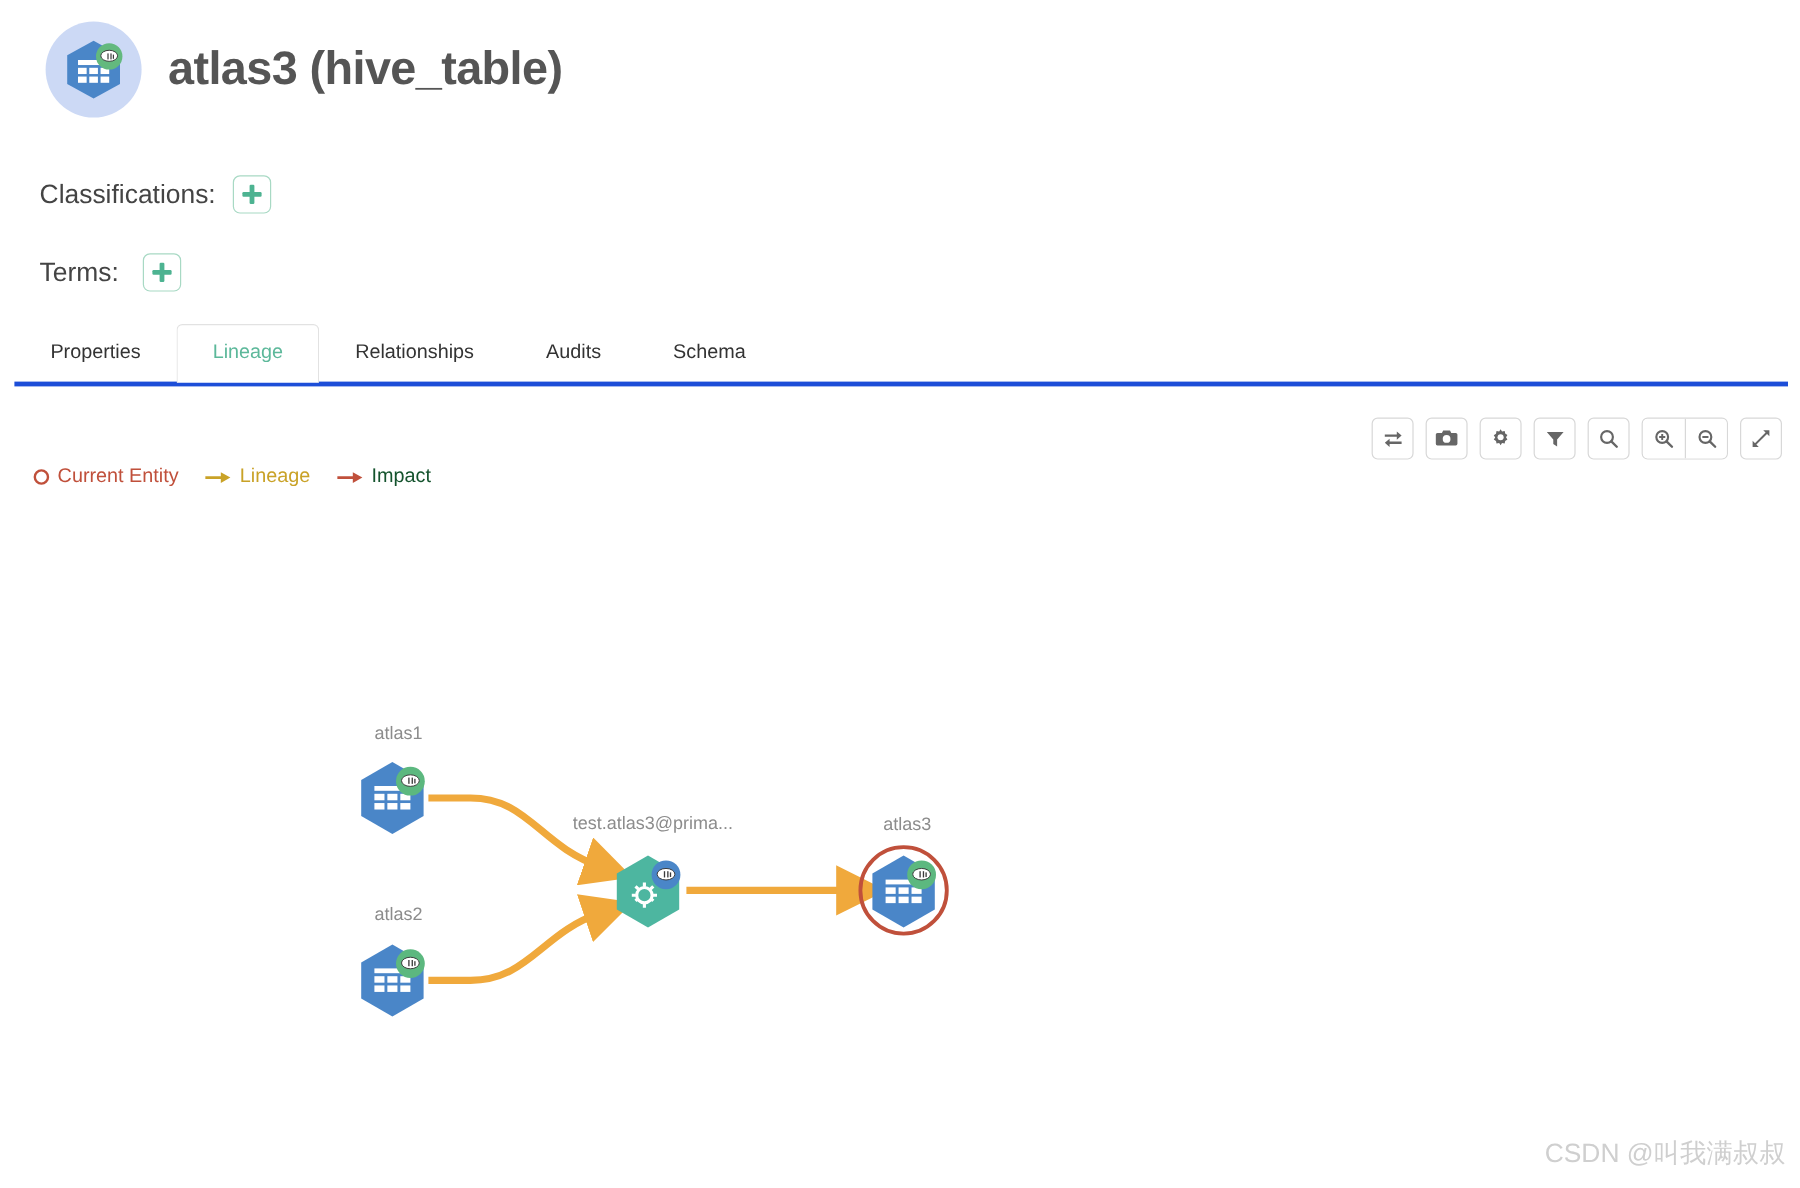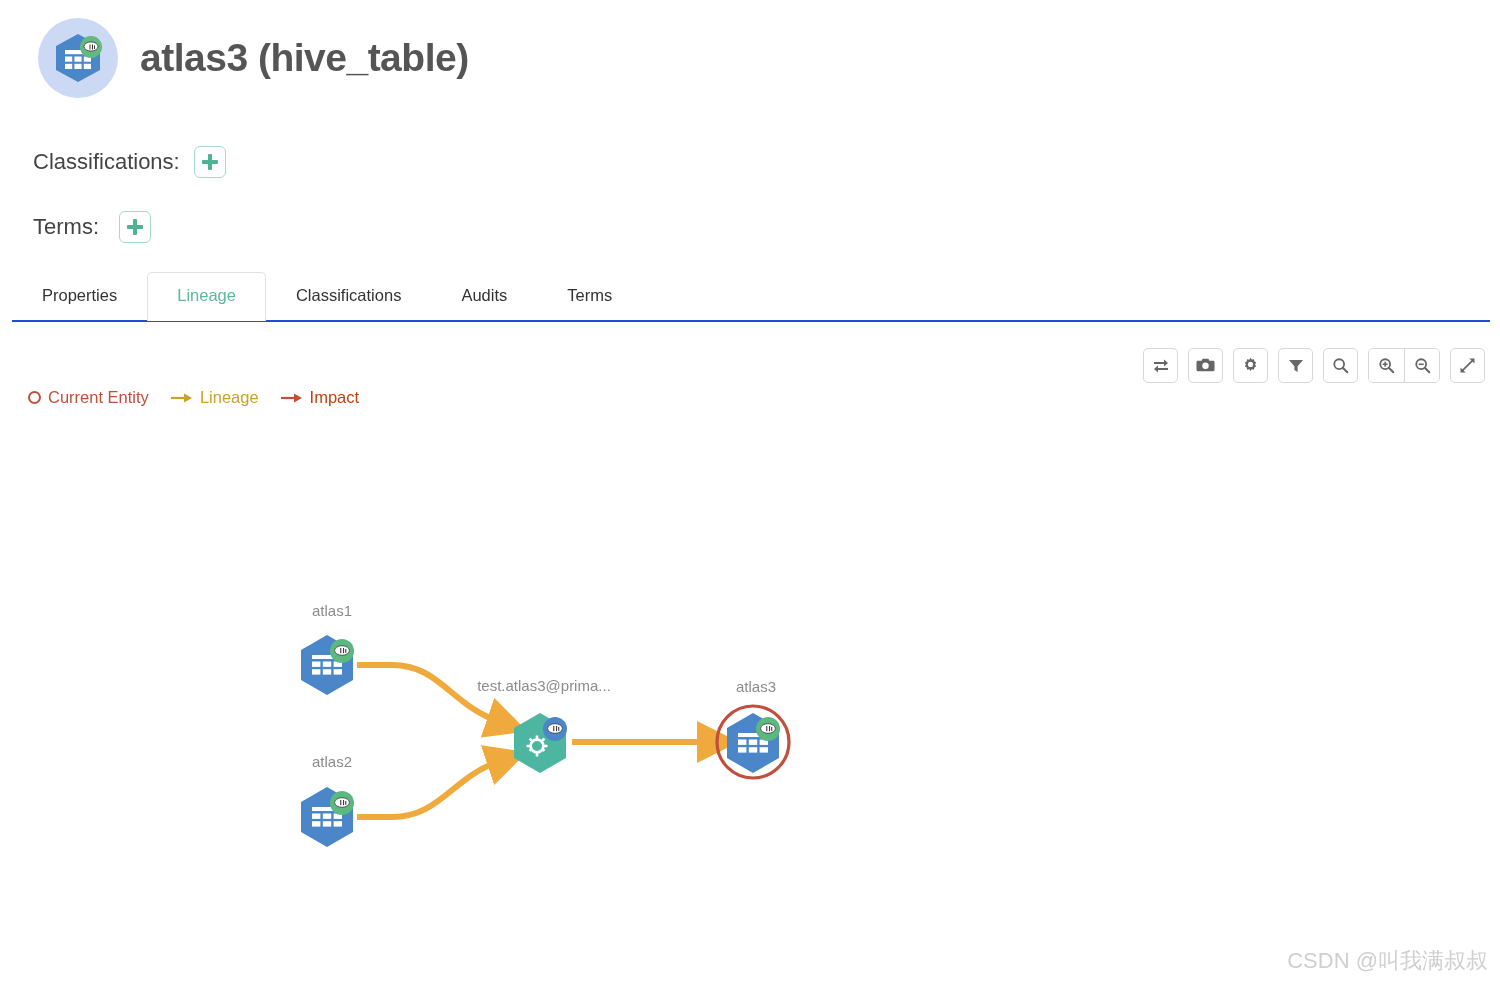--- a/index.html
+++ b/index.html
@@ -45,21 +45,21 @@
   .plus-glyph:before, .plus-glyph:after {
     content: ""; position: absolute; background: #4db391; border-radius: 1px;
   }
   .plus-glyph:before { left: 6px; top: 0; width: 4px; height: 16px; }
   .plus-glyph:after { left: 0; top: 6px; width: 16px; height: 4px; }
 
   
   .tabs {
     position: absolute; left: 12px; top: 269px; width: 1478px;
     height: 53px; display: flex; align-items: flex-end;
-    border-bottom: 2px solid #1d4ed8; box-sizing: border-box;
+    border-bottom: 4px solid #1d4ed8; box-sizing: border-box;
   }
   .tab {
     padding: 13px 29px 14px 29px; font-size: 16.5px; color: #333;
     cursor: pointer; position: relative; background: transparent;
     border: 1px solid transparent; border-bottom: none;
     border-radius: 5px 5px 0 0; box-sizing: border-box;
     line-height: 1.2;
   }
   .tab.active {
     color: #5cb89a; background: #fff;
@@ -155,43 +155,43 @@
   <div class="meta-row terms">
     <span>Terms:</span>
     <div class="add-btn">
       <span class="plus-glyph"></span>
     </div>
   </div>
 
   <div class="tabs">
     <div class="tab">Properties</div>
     <div class="tab active">Lineage</div>
-    <div class="tab">Classifications</div>
+    <div class="tab">Relationships</div>
     <div class="tab">Audits</div>
-    <div class="tab">Terms</div>
+    <div class="tab">Schema</div>
   </div>
 
   <div class="legend">
     <div class="legend-item">
       <span class="legend-circle"></span>
       <span style="color:#c0503b">Current Entity</span>
     </div>
     <div class="legend-item">
       <svg width="22" height="12">
         <line x1="0" y1="6" x2="14" y2="6" stroke="#c9a227" stroke-width="2.2"></line>
         <polygon points="13,1.5 21,6 13,10.5" fill="#c9a227"></polygon>
       </svg>
       <span style="color:#c9a227">Lineage</span>
     </div>
     <div class="legend-item">
       <svg width="22" height="12">
         <line x1="0" y1="6" x2="14" y2="6" stroke="#c0503b" stroke-width="2.2"></line>
         <polygon points="13,1.5 21,6 13,10.5" fill="#c0503b"></polygon>
       </svg>
-      <span style="color:#c2410c">Impact</span>
+      <span style="color:#14532d">Impact</span>
     </div>
   </div>
 
   <div class="toolbar">
 
     <div class="tool-btn">
       <svg width="18" height="18" viewBox="0 0 18 18" fill="#666">
         <path d="M2 5h10V2.6L16 6l-4 3.4V7H2z"></path>
         <path d="M16 13H6v2.4L2 12l4-3.4V11h10z"></path>
       </svg>

